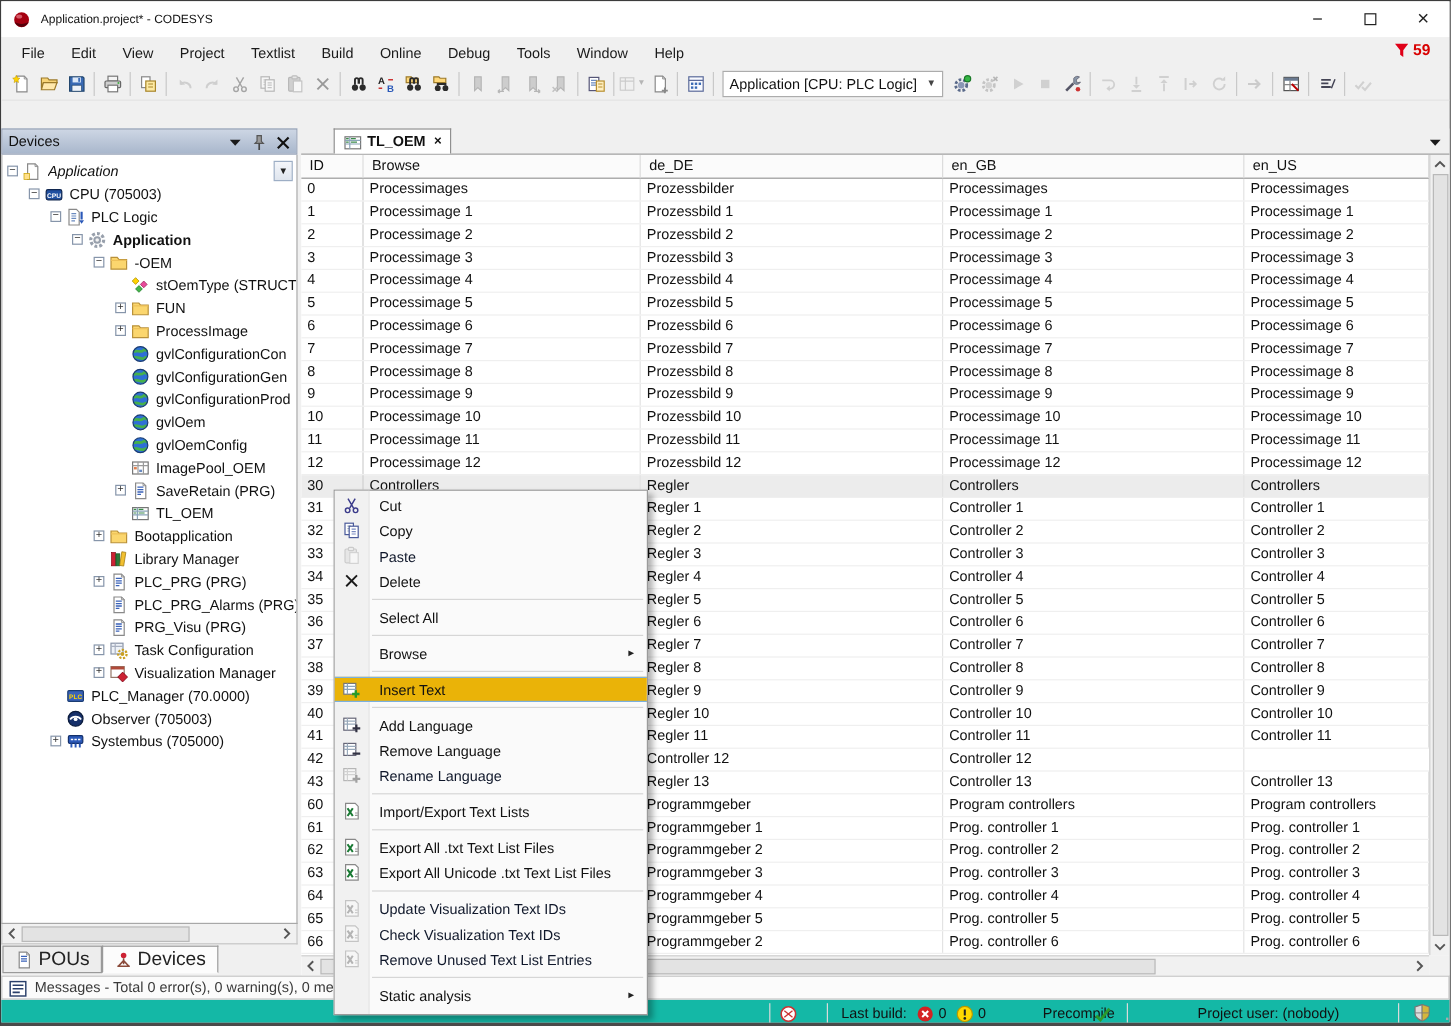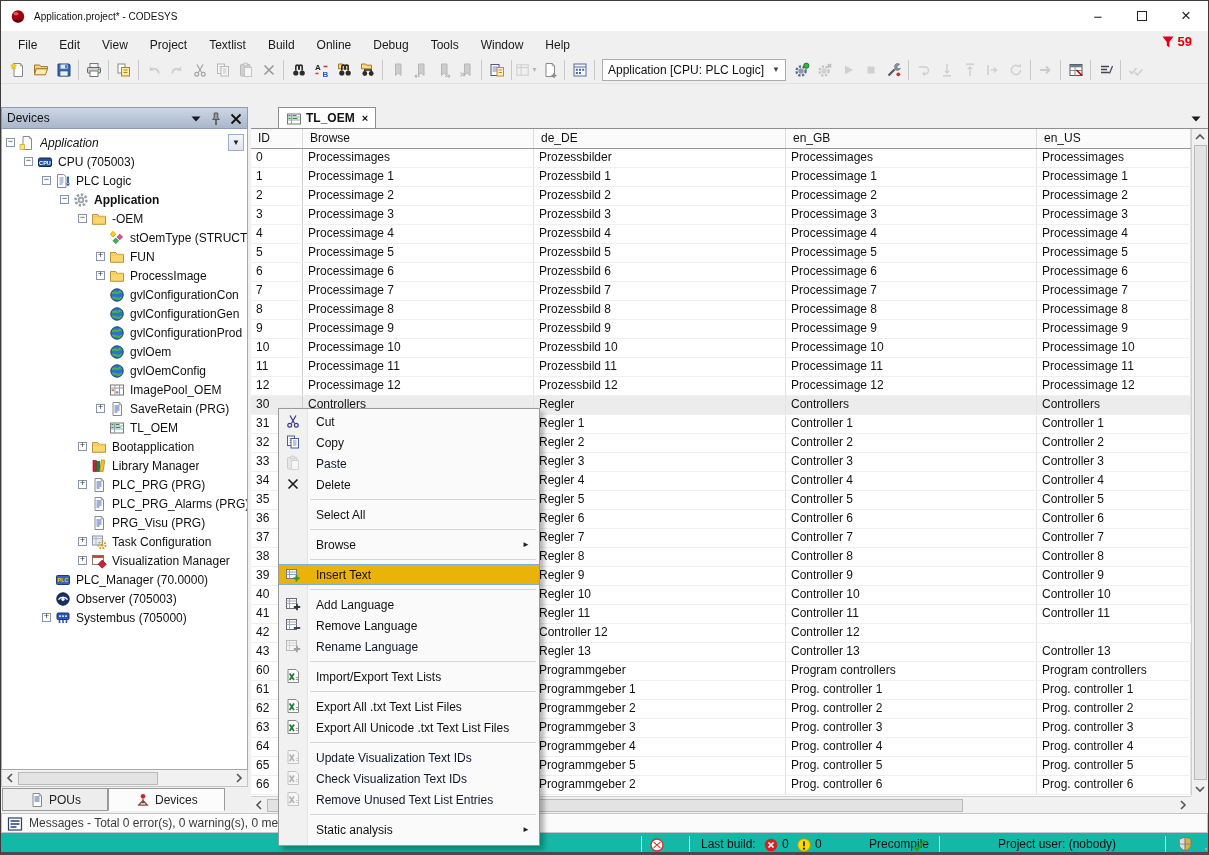--- a/index.html
+++ b/index.html
@@ -46,21 +46,21 @@
   .ticon svg{display:block;}
   .tlabel{overflow:hidden;}
   .tlabel.b{font-weight:bold;}
   .tlabel.i{font-style:italic;}
   .root-dd{position:absolute;right:3px;top:1px;width:16px;height:17px;border:1px solid #9daec5;background:linear-gradient(#f4f6fa,#dfe5ee);display:flex;align-items:center;justify-content:center;font-size:8px;color:#222;}
 
   .hscroll{height:17px;background:#f1f1f1;border:1px solid #c5c5c5;border-top:none;display:flex;align-items:center;position:relative;}
   .sarr{width:16px;height:15px;display:flex;align-items:center;justify-content:center;flex:none;}
   .sthumb{height:13px;background:#e3e3e3;border:1px solid #b9b9b9;}
   .left-tabs{height:26px;background:#f0f0f0;display:flex;align-items:flex-start;padding:1px 0 0 1px;gap:0;}
-  .ltab{height:23px;display:inline-flex;align-items:center;gap:5px;padding:0 26px;font-size:12px;border:1px solid #9a9a9a;background:#ededed;color:#222;}
+  .ltab{height:23px;display:inline-flex;align-items:center;gap:5px;padding:0 9px;font-size:16px;border:1px solid #9a9a9a;background:#ededed;color:#222;}
   .ltab.active{background:#fcfcfc;border-bottom-color:#fcfcfc;}
   .ltab .ti{width:15px;height:15px;}
 
   .splitter{width:3px;background:#f0f0f0;flex:none;}
 
   
   .editor{flex:1;display:flex;flex-direction:column;min-width:0;}
   .tabbar{height:22px;background:#f0f0f0;display:flex;align-items:flex-end;border-bottom:1px solid #8f8f8f;position:relative;}
   .etab{height:21px;margin-left:27px;background:#fff;border:1px solid #8f8f8f;border-bottom:none;display:flex;align-items:center;gap:5px;padding:0 7px;font-size:12px;font-weight:bold;color:#111;}
   .etab .ti{width:15px;height:15px;}

